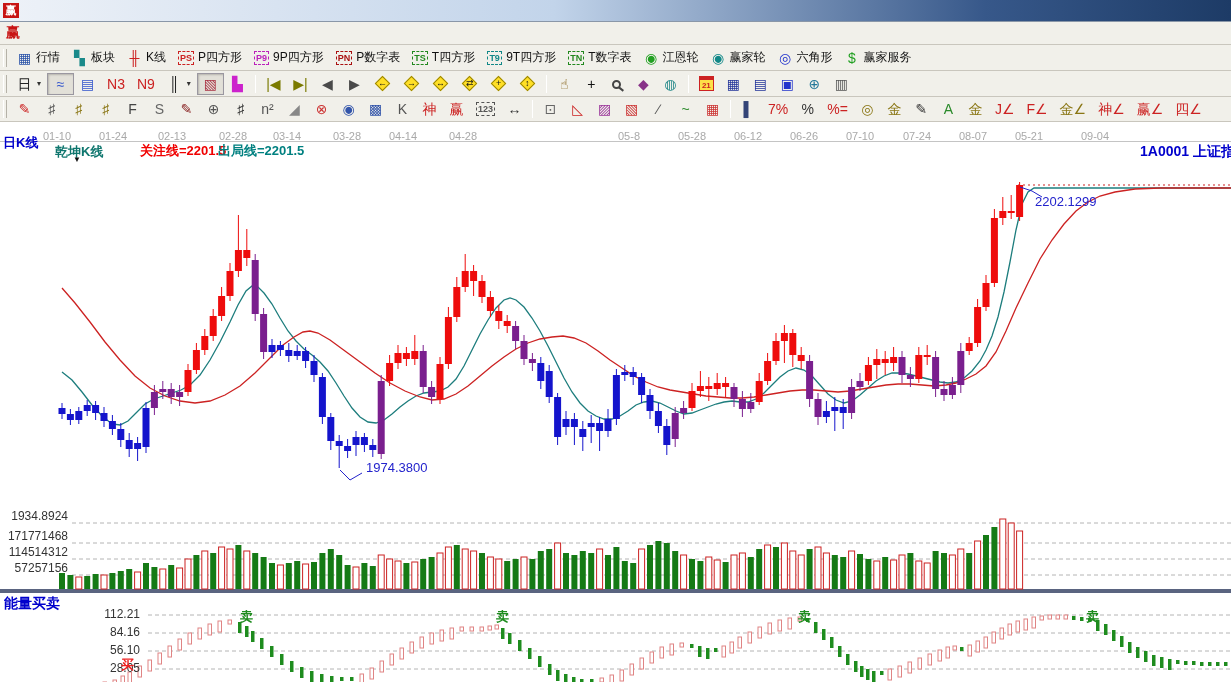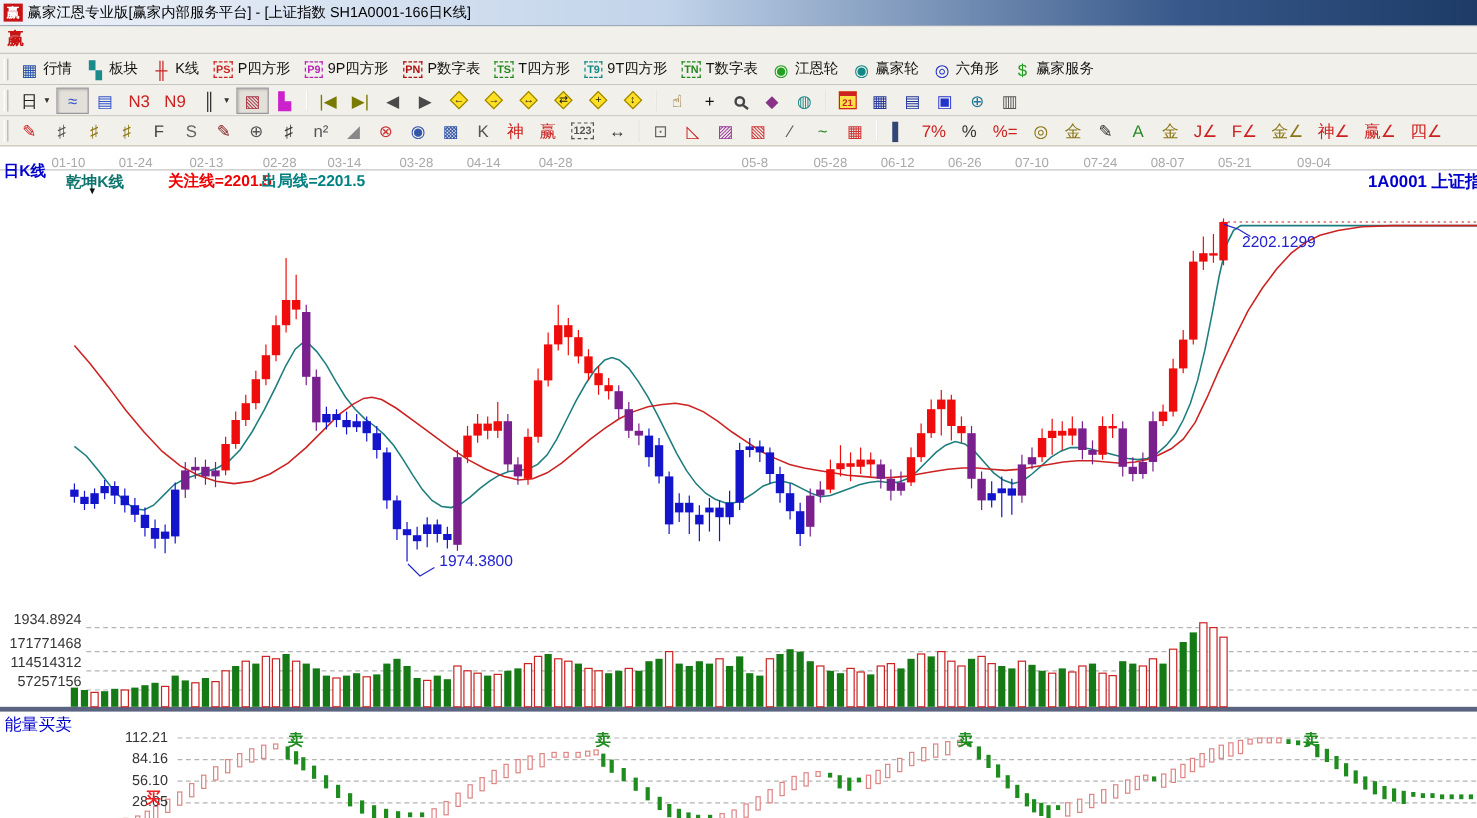--- a/index.html
+++ b/index.html
@@ -48,34 +48,33 @@
   .abs { position:absolute; white-space:nowrap; }
   .tab-period { color:#0000cc; font-size:13px; font-weight:bold; }
   .kline-type { color:#0f766e; font-size:13px; font-weight:bold; }
   .watch { color:#f00000; font-size:13px; font-weight:bold; }
   .exit { color:#008080; font-size:13px; font-weight:bold; }
   .symbol { color:#0000cc; font-size:14px; font-weight:bold; }
   .date-lbl { position:absolute; top:130px; width:44px; text-align:center; font-size:11px; color:#a9a9a9; }
   .anno { color:#2323cc; font-size:13px; }
   .axis-lbl { position:absolute; font-size:12px; color:#333; text-align:right; width:62px; }
   .energy-lbl { position:absolute; font-size:12px; color:#333; text-align:right; width:52px; }
-  .panel-name { color:#0000cc; font-size:14px; font-weight:normal; }
+  .panel-name { color:#0000cc; font-size:14px; font-weight:bold; }
   .marker { position:absolute; font-size:13px; font-weight:bold; }
 
   #chart-svg { position:absolute; left:0; top:0; pointer-events:none; }
   #chart-hit { position:absolute; left:0; top:144px; width:1231px; height:445px; }
 </style>
 </head>
 <body>
 
 <div id="app">
 
   <div class="titlebar">
     <div class="app-icon">赢</div>
-    <div class="title">赢家江恩专业版[赢家内部服务平台] - [上证指数  SH1A0001-166日K线]</div>
   </div>
 
   <div class="menubar">
     <span class="menu-logo">赢</span>
   </div>
 
   <div class="toolbar" id="toolbar1">
       <div class="grip"></div>
       <div class="tb-btn">
         <span class="tb-ico" style="color: rgb(42, 82, 168);">▦</span>

